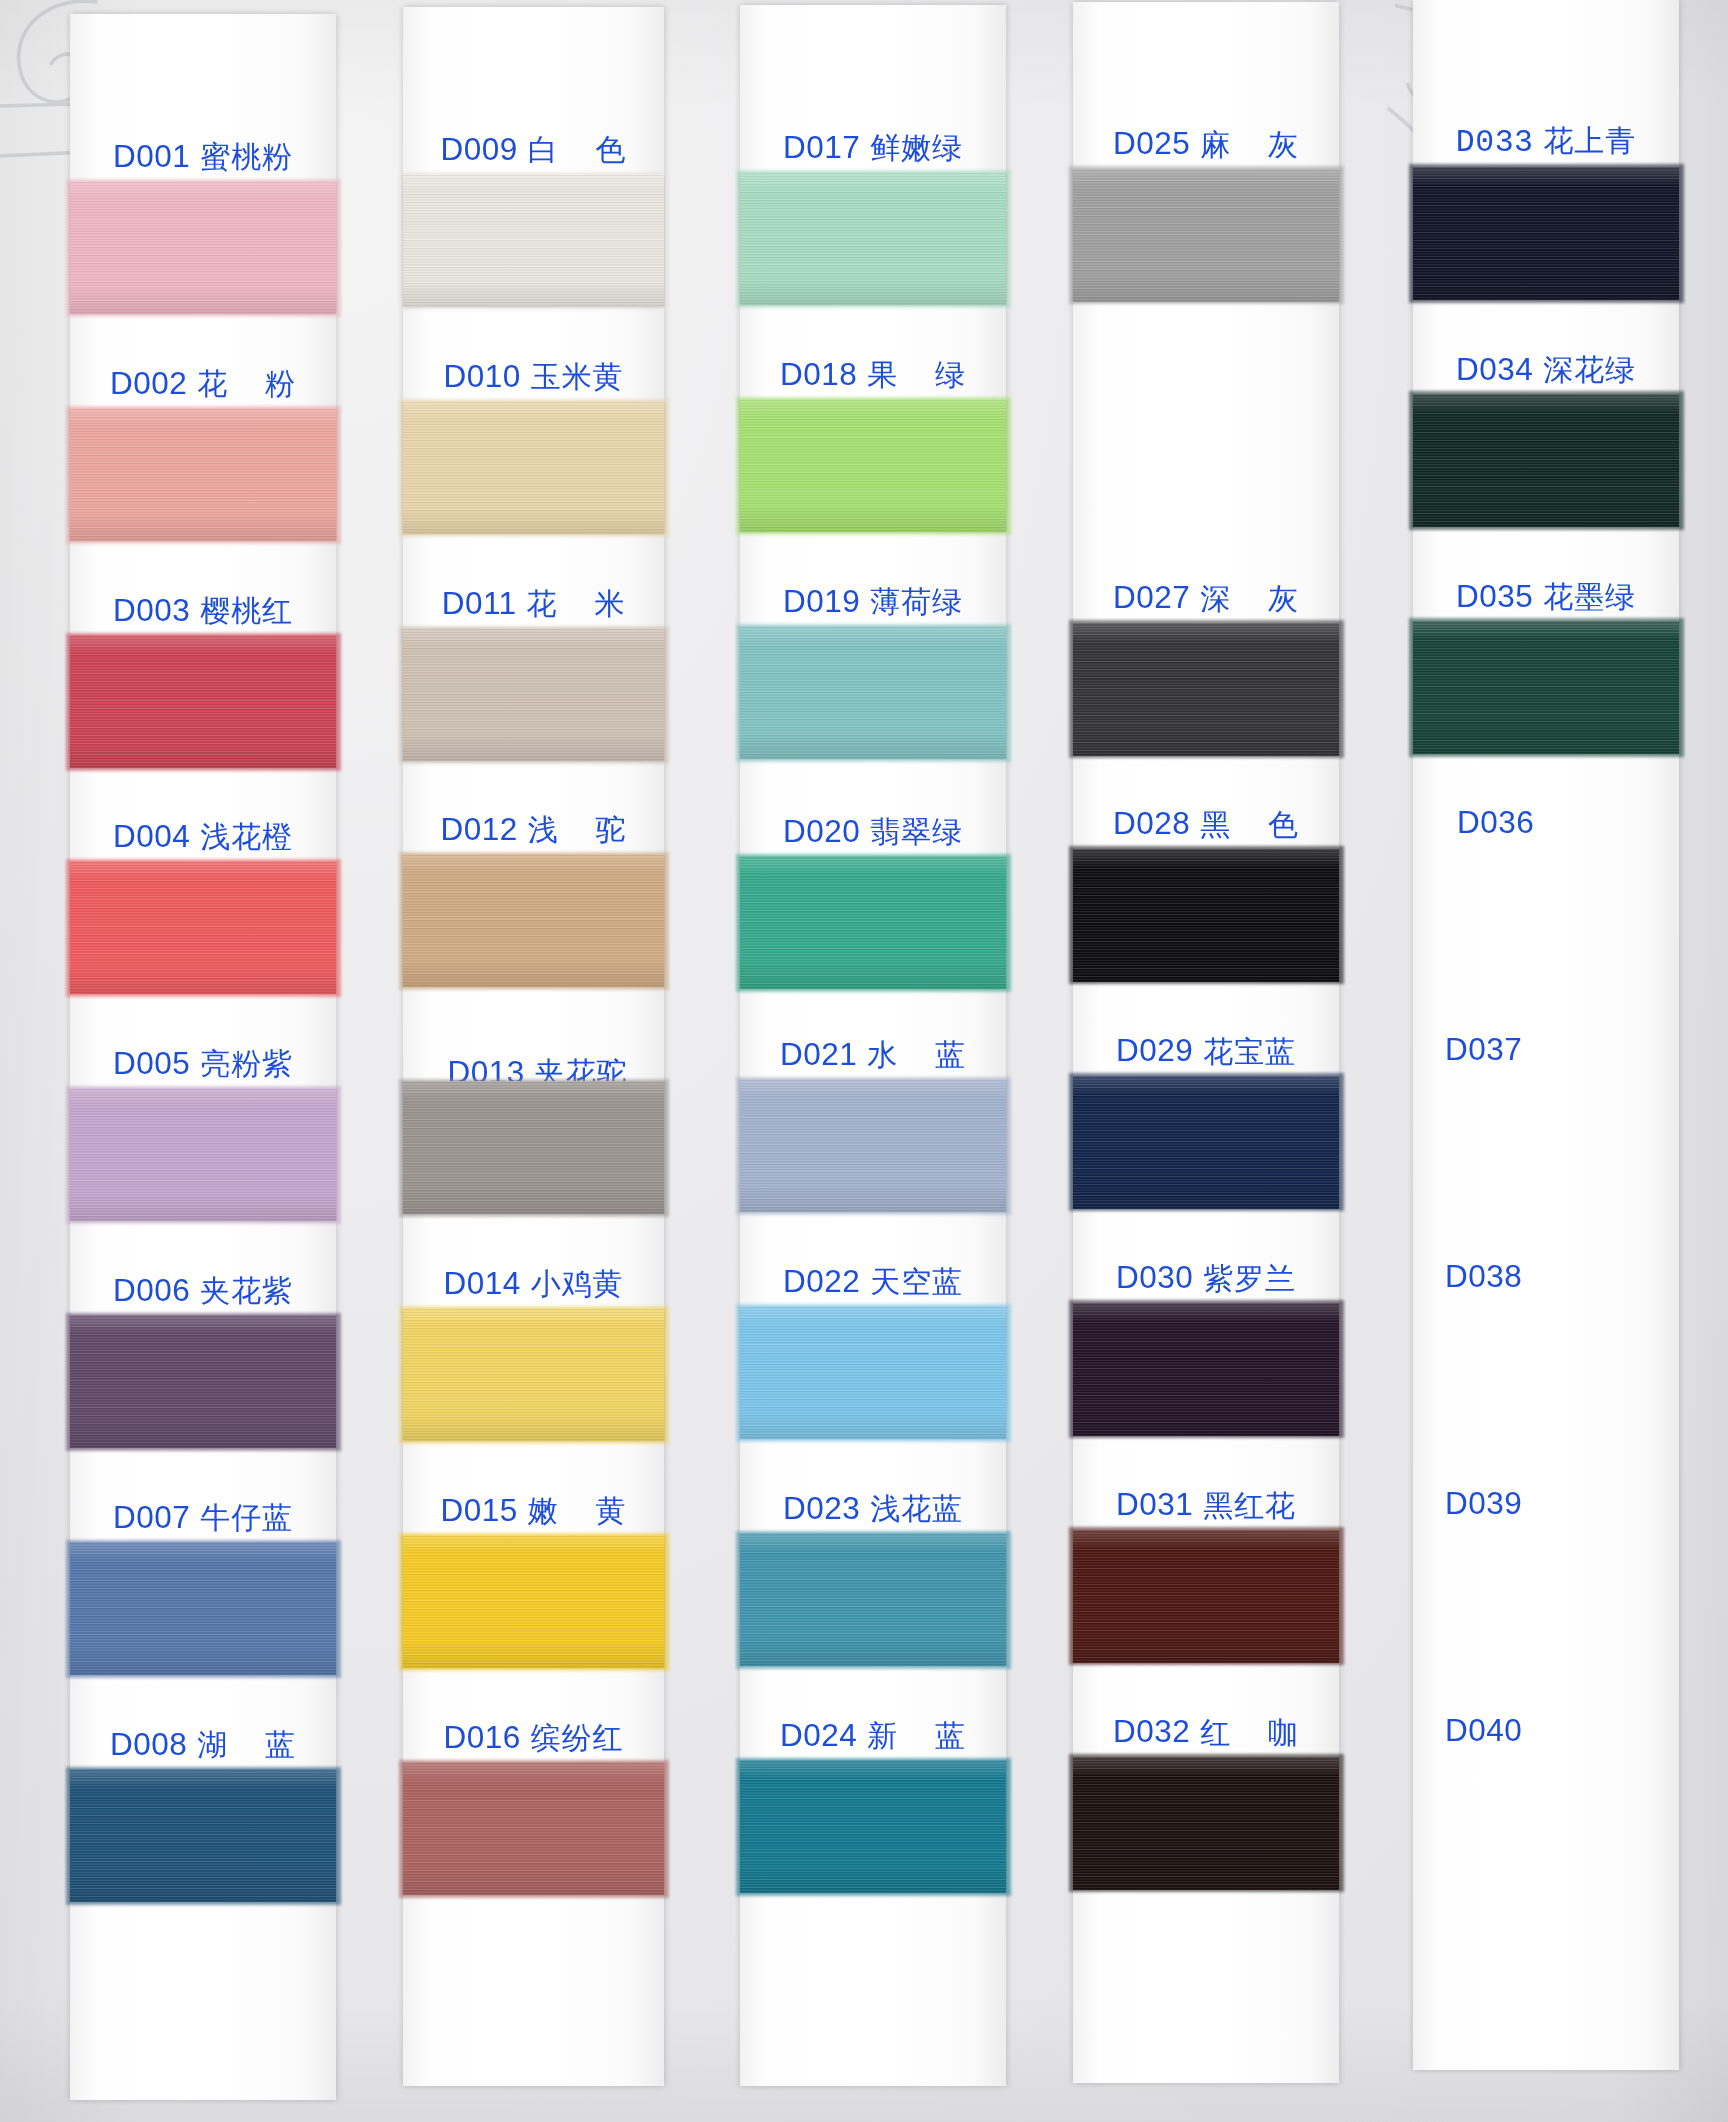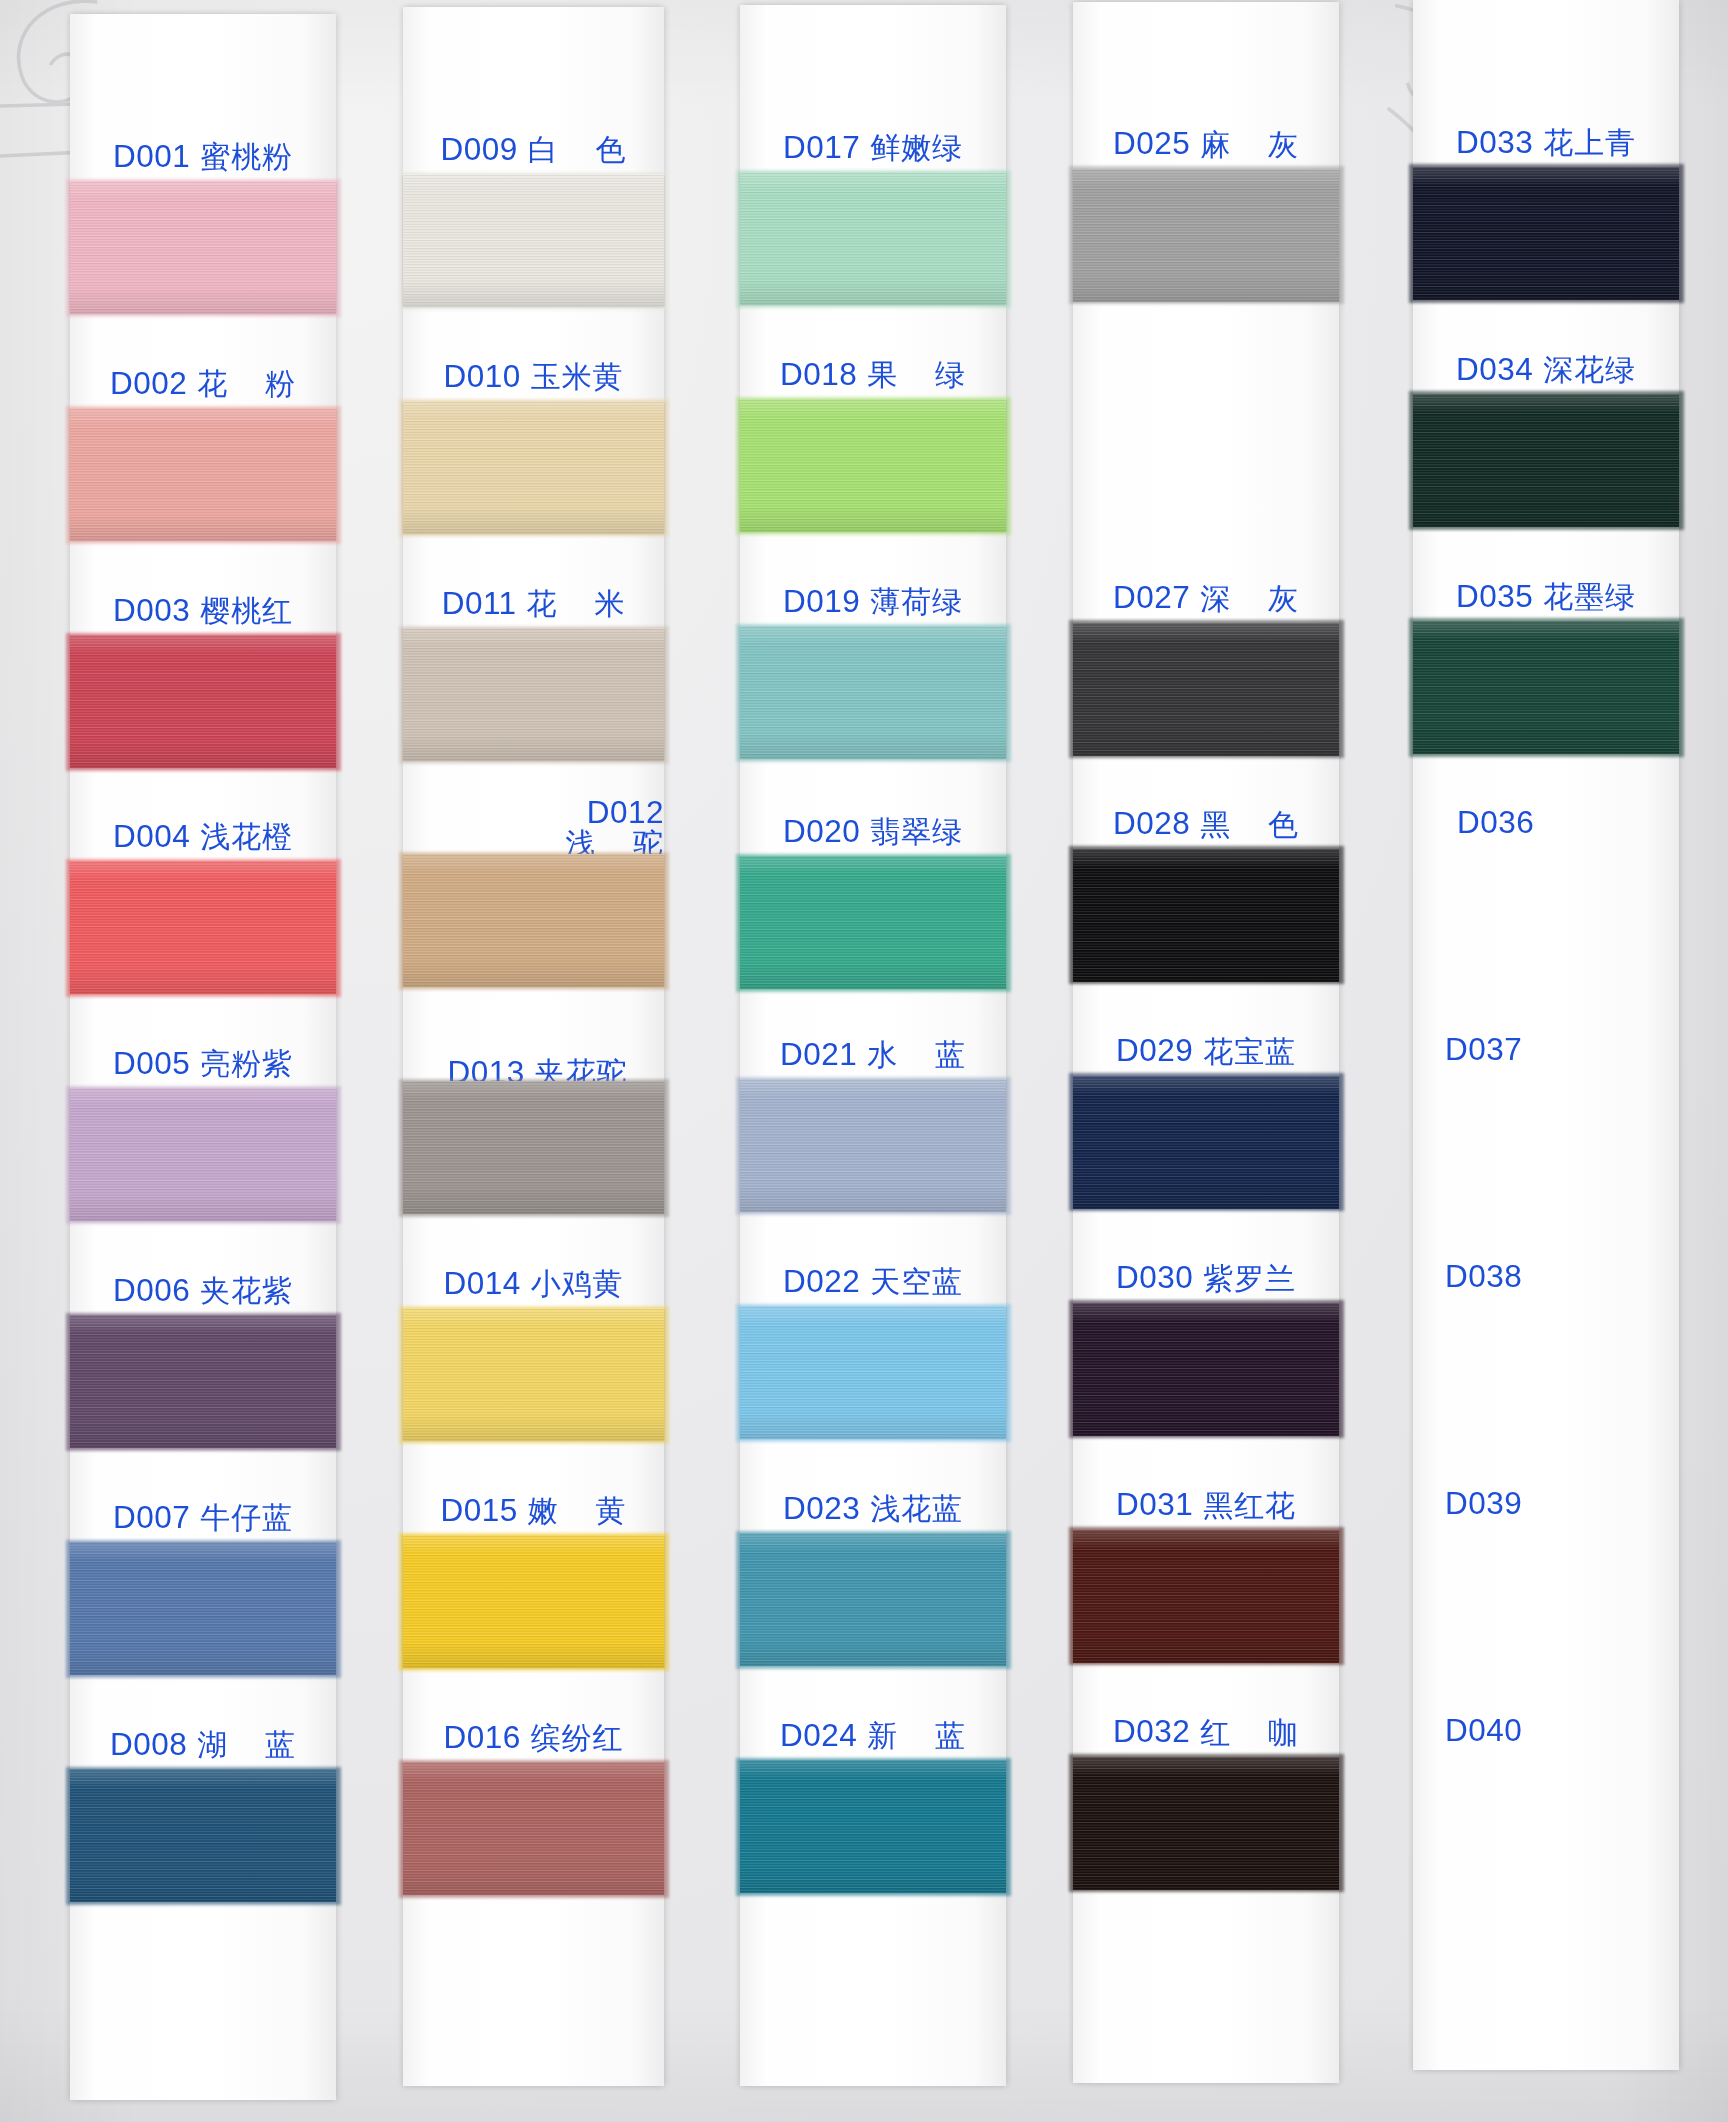--- a/index.html
+++ b/index.html
@@ -215,21 +215,21 @@
         </div>
       </div>
       <div class="entry" style="top: 562px; height: 227px;">
         <div class="label" style="height: 50px; top: 0px;"><span class="code">D011</span><span class="cname">花    米</span></div>
         <div class="swatch" style="top: 59px; height: 133px;">
           <div class="fuzz" style="background: rgb(207, 194, 181);"></div>
           <div class="fiber" style="background: rgb(207, 194, 181);"></div>
         </div>
       </div>
       <div class="entry" style="top: 788px; height: 227px;">
-        <div class="label" style="height: 50px; top: 8px; flex-direction: column;"><span class="code">D012</span><span class="cname">浅    驼</span></div>
+        <div class="label" style="height: 50px; top: 0px;"><span class="code">D012</span><span class="cname">浅    驼</span></div>
         <div class="swatch" style="top: 59px; height: 133px;">
           <div class="fuzz" style="background: rgb(208, 171, 131);"></div>
           <div class="fiber" style="background: rgb(208, 171, 131);"></div>
         </div>
       </div>
       <div class="entry" style="top: 1015px; height: 227px;">
         <div class="label" style="height: 50px; top: 16px; padding-left: 8px;"><span class="code">D013</span><span class="cname">夹花驼</span></div>
         <div class="swatch" style="top: 59px; height: 133px;">
           <div class="fuzz" style="background: rgb(155, 148, 144);"></div>
           <div class="fiber" style="background: rgb(155, 148, 144);"></div>
@@ -363,21 +363,21 @@
       <div class="entry" style="top: 1696px; height: 227px;">
         <div class="label" style="height: 50px; top: 0px;"><span class="code">D032</span><span class="cname">红    咖</span></div>
         <div class="swatch" style="top: 59px; height: 133px;">
           <div class="fuzz" style="background: rgb(27, 16, 14);"></div>
           <div class="fiber" style="background: rgb(27, 16, 14);"></div>
         </div>
       </div>
     </div>
     <div class="column" style="left: 1413px; top: 0px; width: 266px; height: 2070px;">
       <div class="col-paper"></div>
-      <div class="entry" style="top: 108px; height: 227px;">
+      <div class="entry" style="top: 108px; height: 227px; font-family: Liberation Mono, monospace;">
         <div class="label" style="height: 50px; top: 0px;"><span class="code">D033</span><span class="cname">花上青</span></div>
         <div class="swatch" style="top: 59px; height: 133px;">
           <div class="fuzz" style="background: rgb(16, 20, 38);"></div>
           <div class="fiber" style="background: rgb(16, 20, 38);"></div>
         </div>
       </div>
       <div class="entry" style="top: 335px; height: 227px;">
         <div class="label" style="height: 50px; top: 0px;"><span class="code">D034</span><span class="cname">深花绿</span></div>
         <div class="swatch" style="top: 59px; height: 133px;">
           <div class="fuzz" style="background: rgb(16, 41, 35);"></div>

